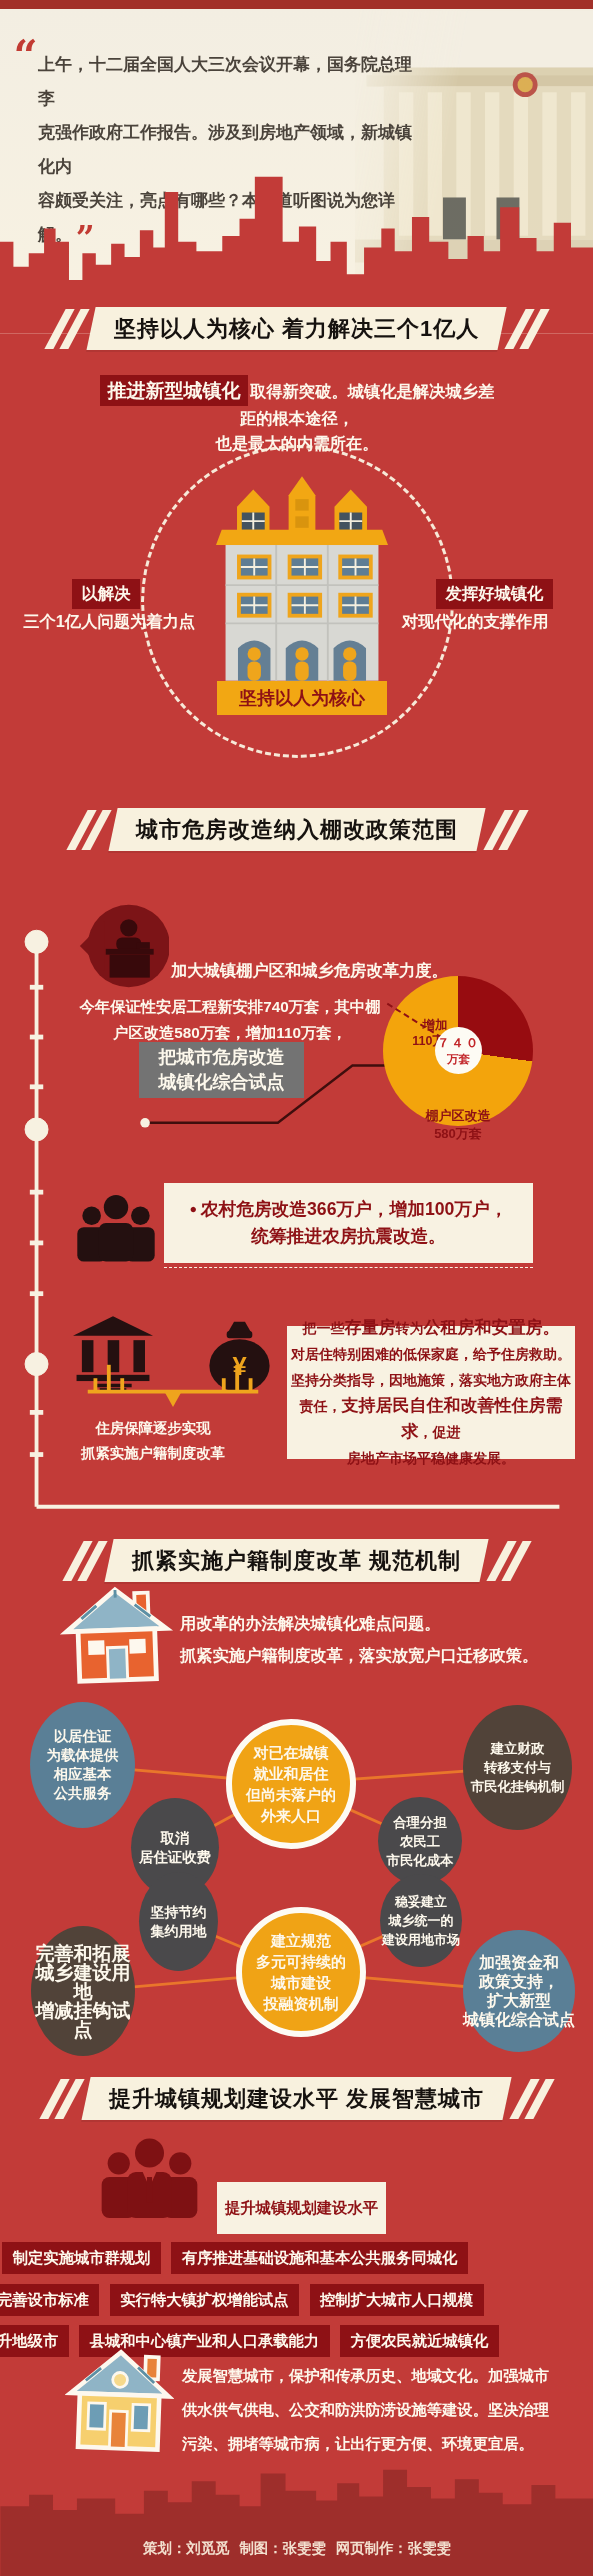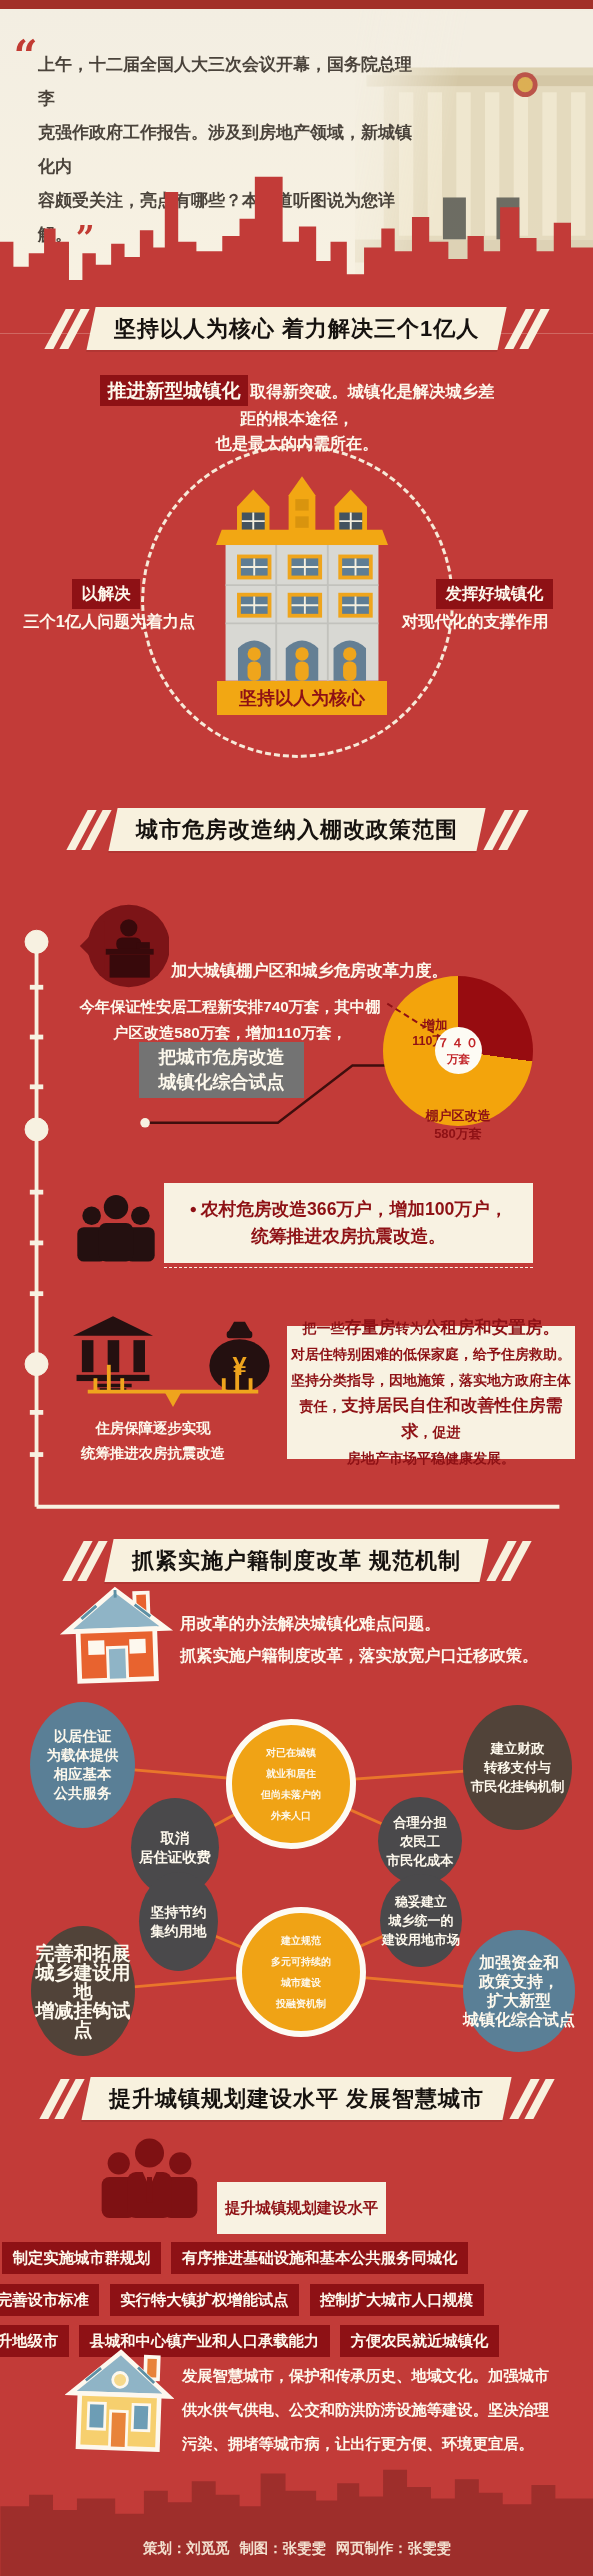--- a/index.html
+++ b/index.html
@@ -50,21 +50,21 @@
   #pielab-inc{left:13.4px;top:14.4px;width:77px;}
   #pielab-seg{left:27px;top:103px;width:96px;font-size:13px;line-height:18px;}
   #ruralbox{left:164px;top:1183px;width:369px;height:80px;background:#f8f2e2;display:flex;flex-direction:column;align-items:center;justify-content:center;color:#8e1115;font-weight:bold;font-size:17.7px;line-height:27px;text-align:center;}
   #ruraldash{left:164px;top:1267px;width:369px;border-top:1.9px dashed #f8f2e2;}
   #scalecap{left:19px;top:1416px;width:268px;text-align:center;font-size:14.4px;line-height:25px;}
   #policybox{left:287px;top:1326px;width:288px;height:133px;background:#f8f2e2;display:flex;flex-direction:column;align-items:center;justify-content:center;color:#8e1115;font-weight:bold;font-size:14px;line-height:26px;text-align:center;}
   #policybox .big{font-size:17px;}
   
   #s3intro{left:180px;top:1607px;font-size:16.3px;line-height:32px;color:#fdf8ec;font-weight:bold;}
   .bub{position:absolute;border-radius:50%;display:flex;align-items:center;justify-content:center;text-align:center;color:#fdf8ec;font-weight:bold;font-size:14px;line-height:19px;white-space:pre-line;z-index:2;}
-  .bub.center{background:#f0a315;border:6.7px solid #fdfbf4;font-size:10px;line-height:21px;}
+  .bub.center{background:#f0a315;border:6.7px solid #fdfbf4;font-size:15px;line-height:21px;}
   .bub.blue{background:#5a7f96;}
   .bub.gray{background:#4a494b;}
   .bub.brown{background:#514339;}
   
   #s4label{left:217px;top:2182px;width:169px;height:52px;background:#f8f2e2;display:flex;align-items:center;justify-content:center;color:#8e1115;font-weight:bold;font-size:15.3px;z-index:2;}
   .tagrow{left:0;width:470px;display:flex;justify-content:center;gap:10.5px;}
   .tagrow span{background:#8e1115;color:#fdf8ec;font-weight:bold;font-size:15.3px;padding:5.7px 10.5px;white-space:nowrap;}
   #smartpara{left:182px;top:2359px;width:402px;font-size:15.3px;line-height:34px;color:#fdf8ec;font-weight:bold;}
   
   #credits{left:0;top:2539px;width:594px;display:flex;justify-content:center;gap:10px;color:#f3e0cf;font-size:14.4px;font-weight:bold;z-index:3;}
@@ -312,21 +312,21 @@
         <line x1="42" y1="24" x2="42" y2="38"></line>
         <line x1="28" y1="10" x2="28" y2="38"></line>
       <line x1="148" y1="24" x2="148" y2="38"></line>
         <line x1="176" y1="24" x2="176" y2="38"></line>
         <line x1="162" y1="10" x2="162" y2="38"></line>
       <polygon points="86,38 104,38 95,54" stroke="none"></polygon>
     </g>
   </svg>
   <div class="abs w" id="scalecap">
     <div>住房保障逐步实现</div>
-    <div>统筹推进农房抗震改造</div>
+    <div>抓紧实施户籍制度改革</div>
   </div>
 
   <div class="abs" id="policybox">
     <div><span>把一些</span><span class="big">存量房</span><span>转为</span><span class="big">公租房和安置房。</span></div>
     <div>对居住特别困难的低保家庭，给予住房救助。</div>
     <div>坚持分类指导，因地施策，落实地方政府主体</div>
     <div><span>责任，</span><span class="big">支持居民自住和改善性住房需求</span><span>，促进</span></div>
     <div>房地产市场平稳健康发展。</div>
   </div>
 

